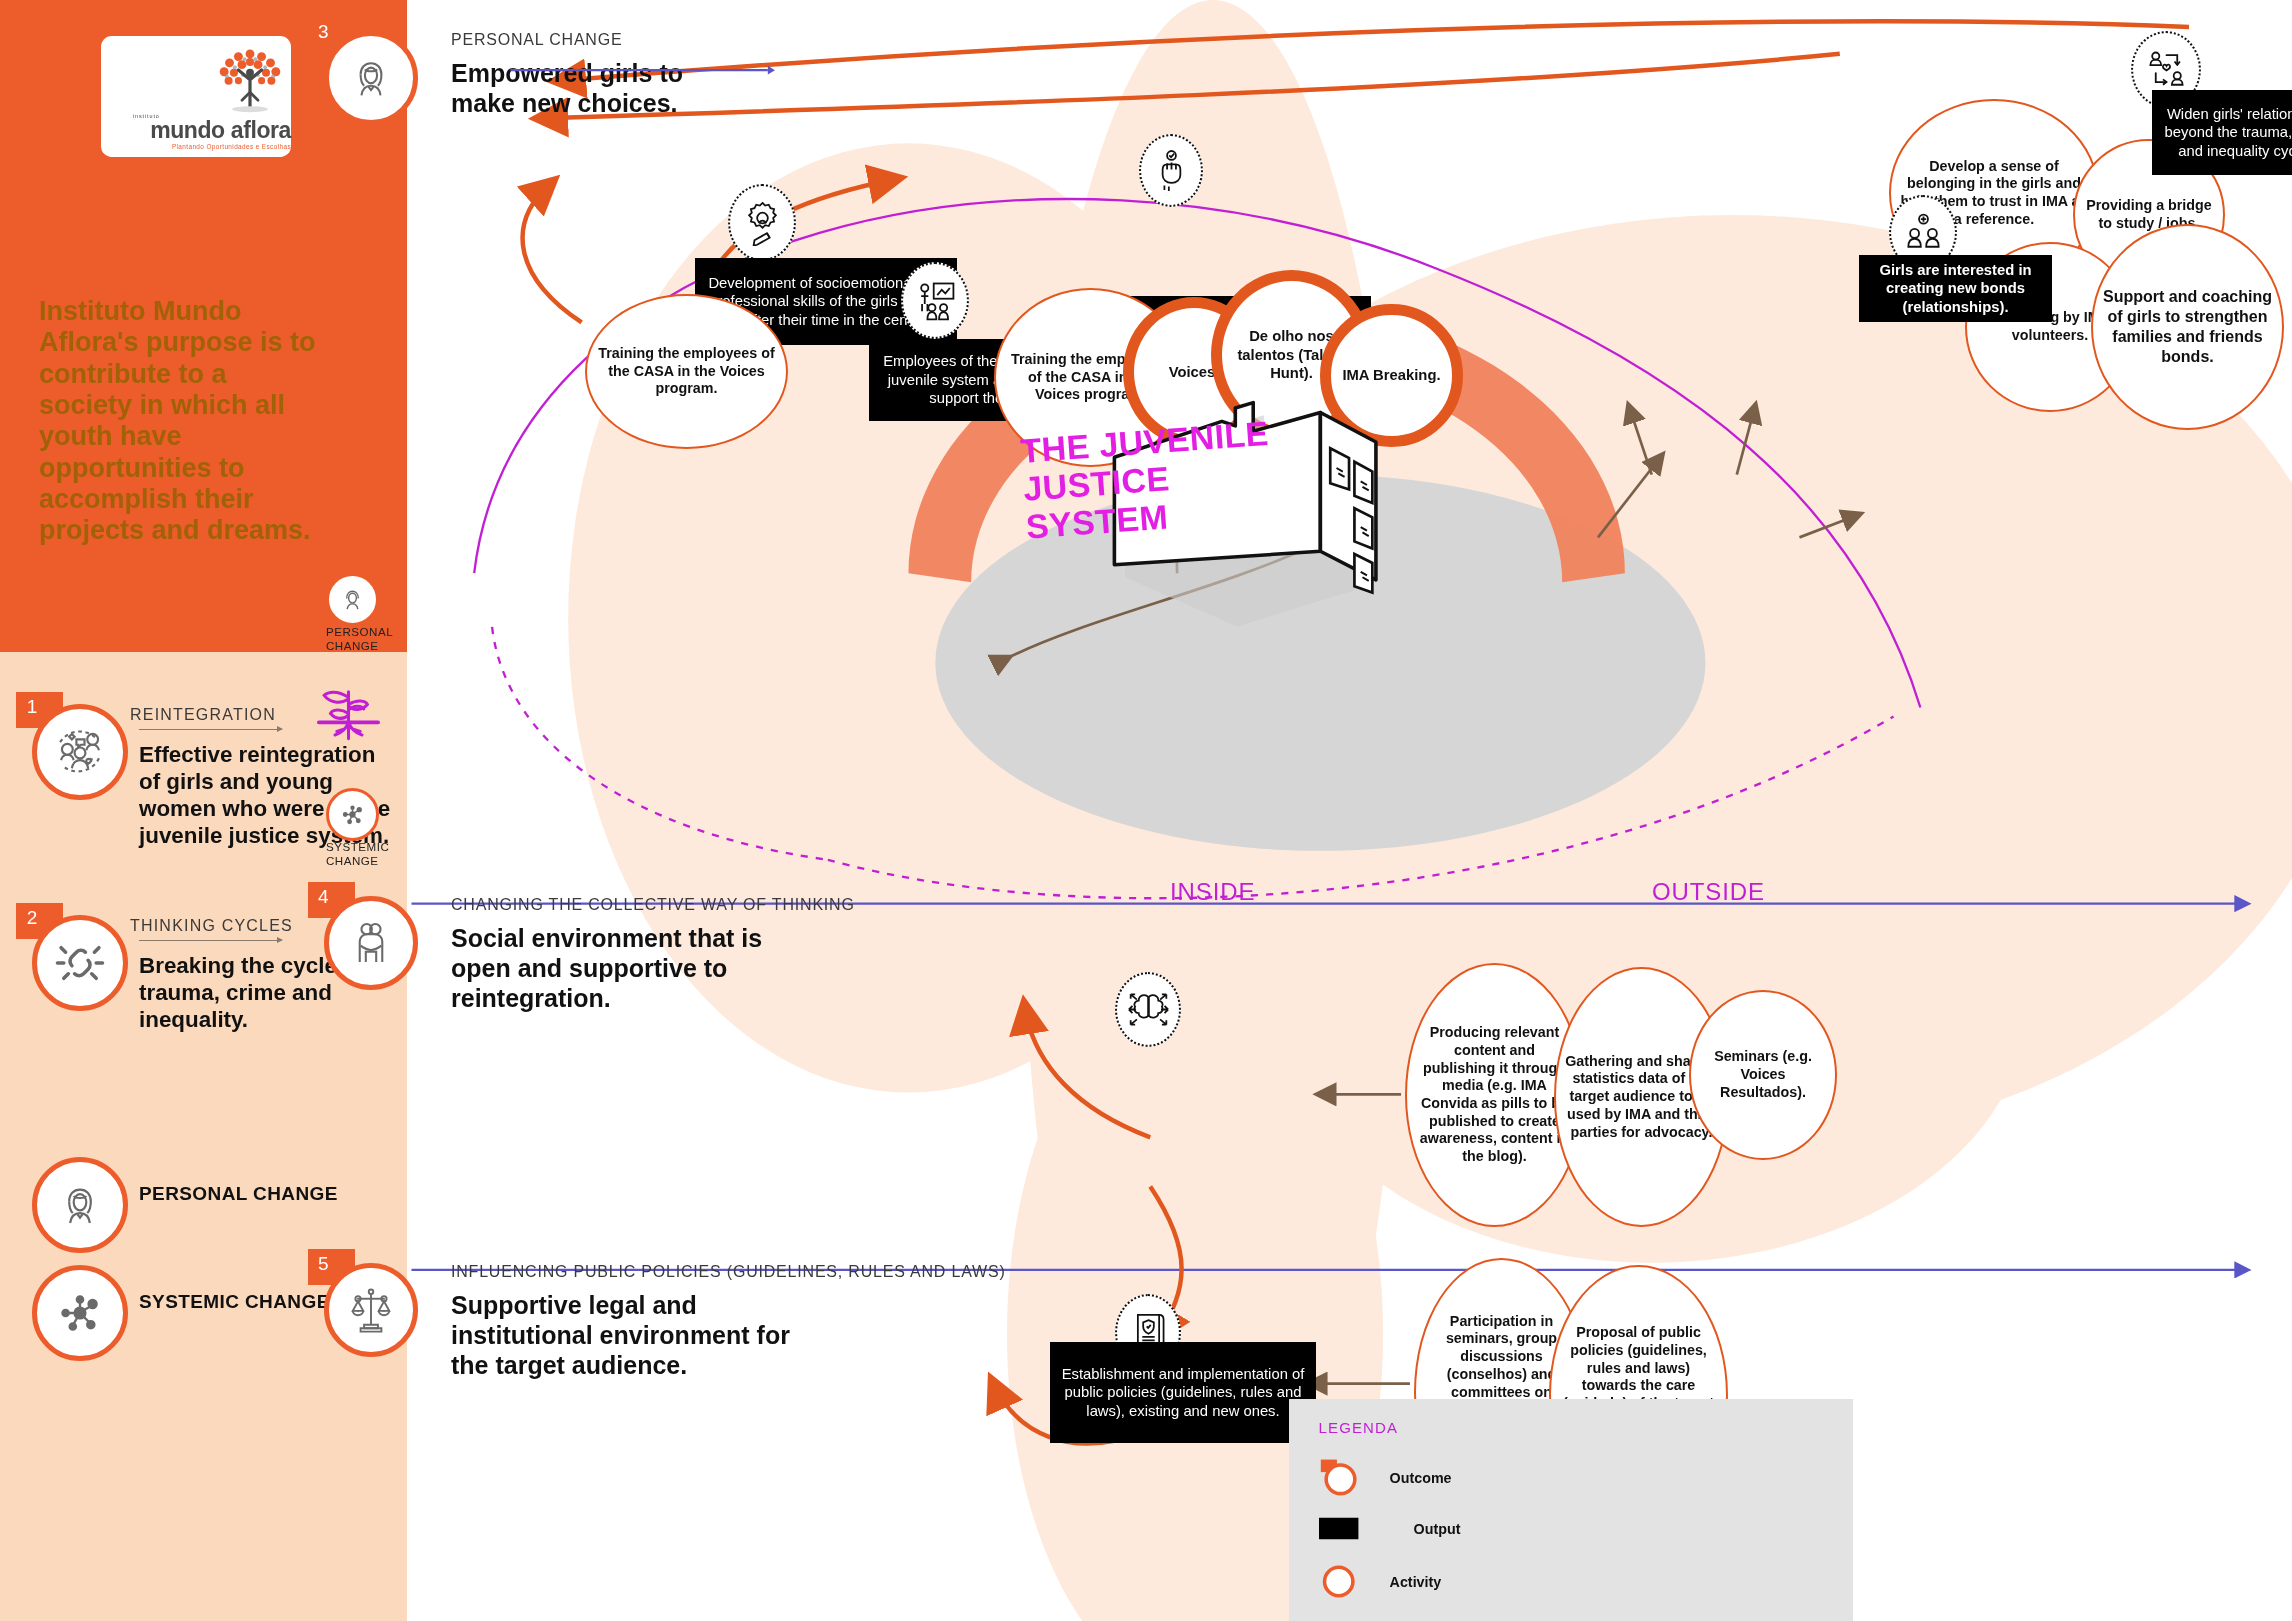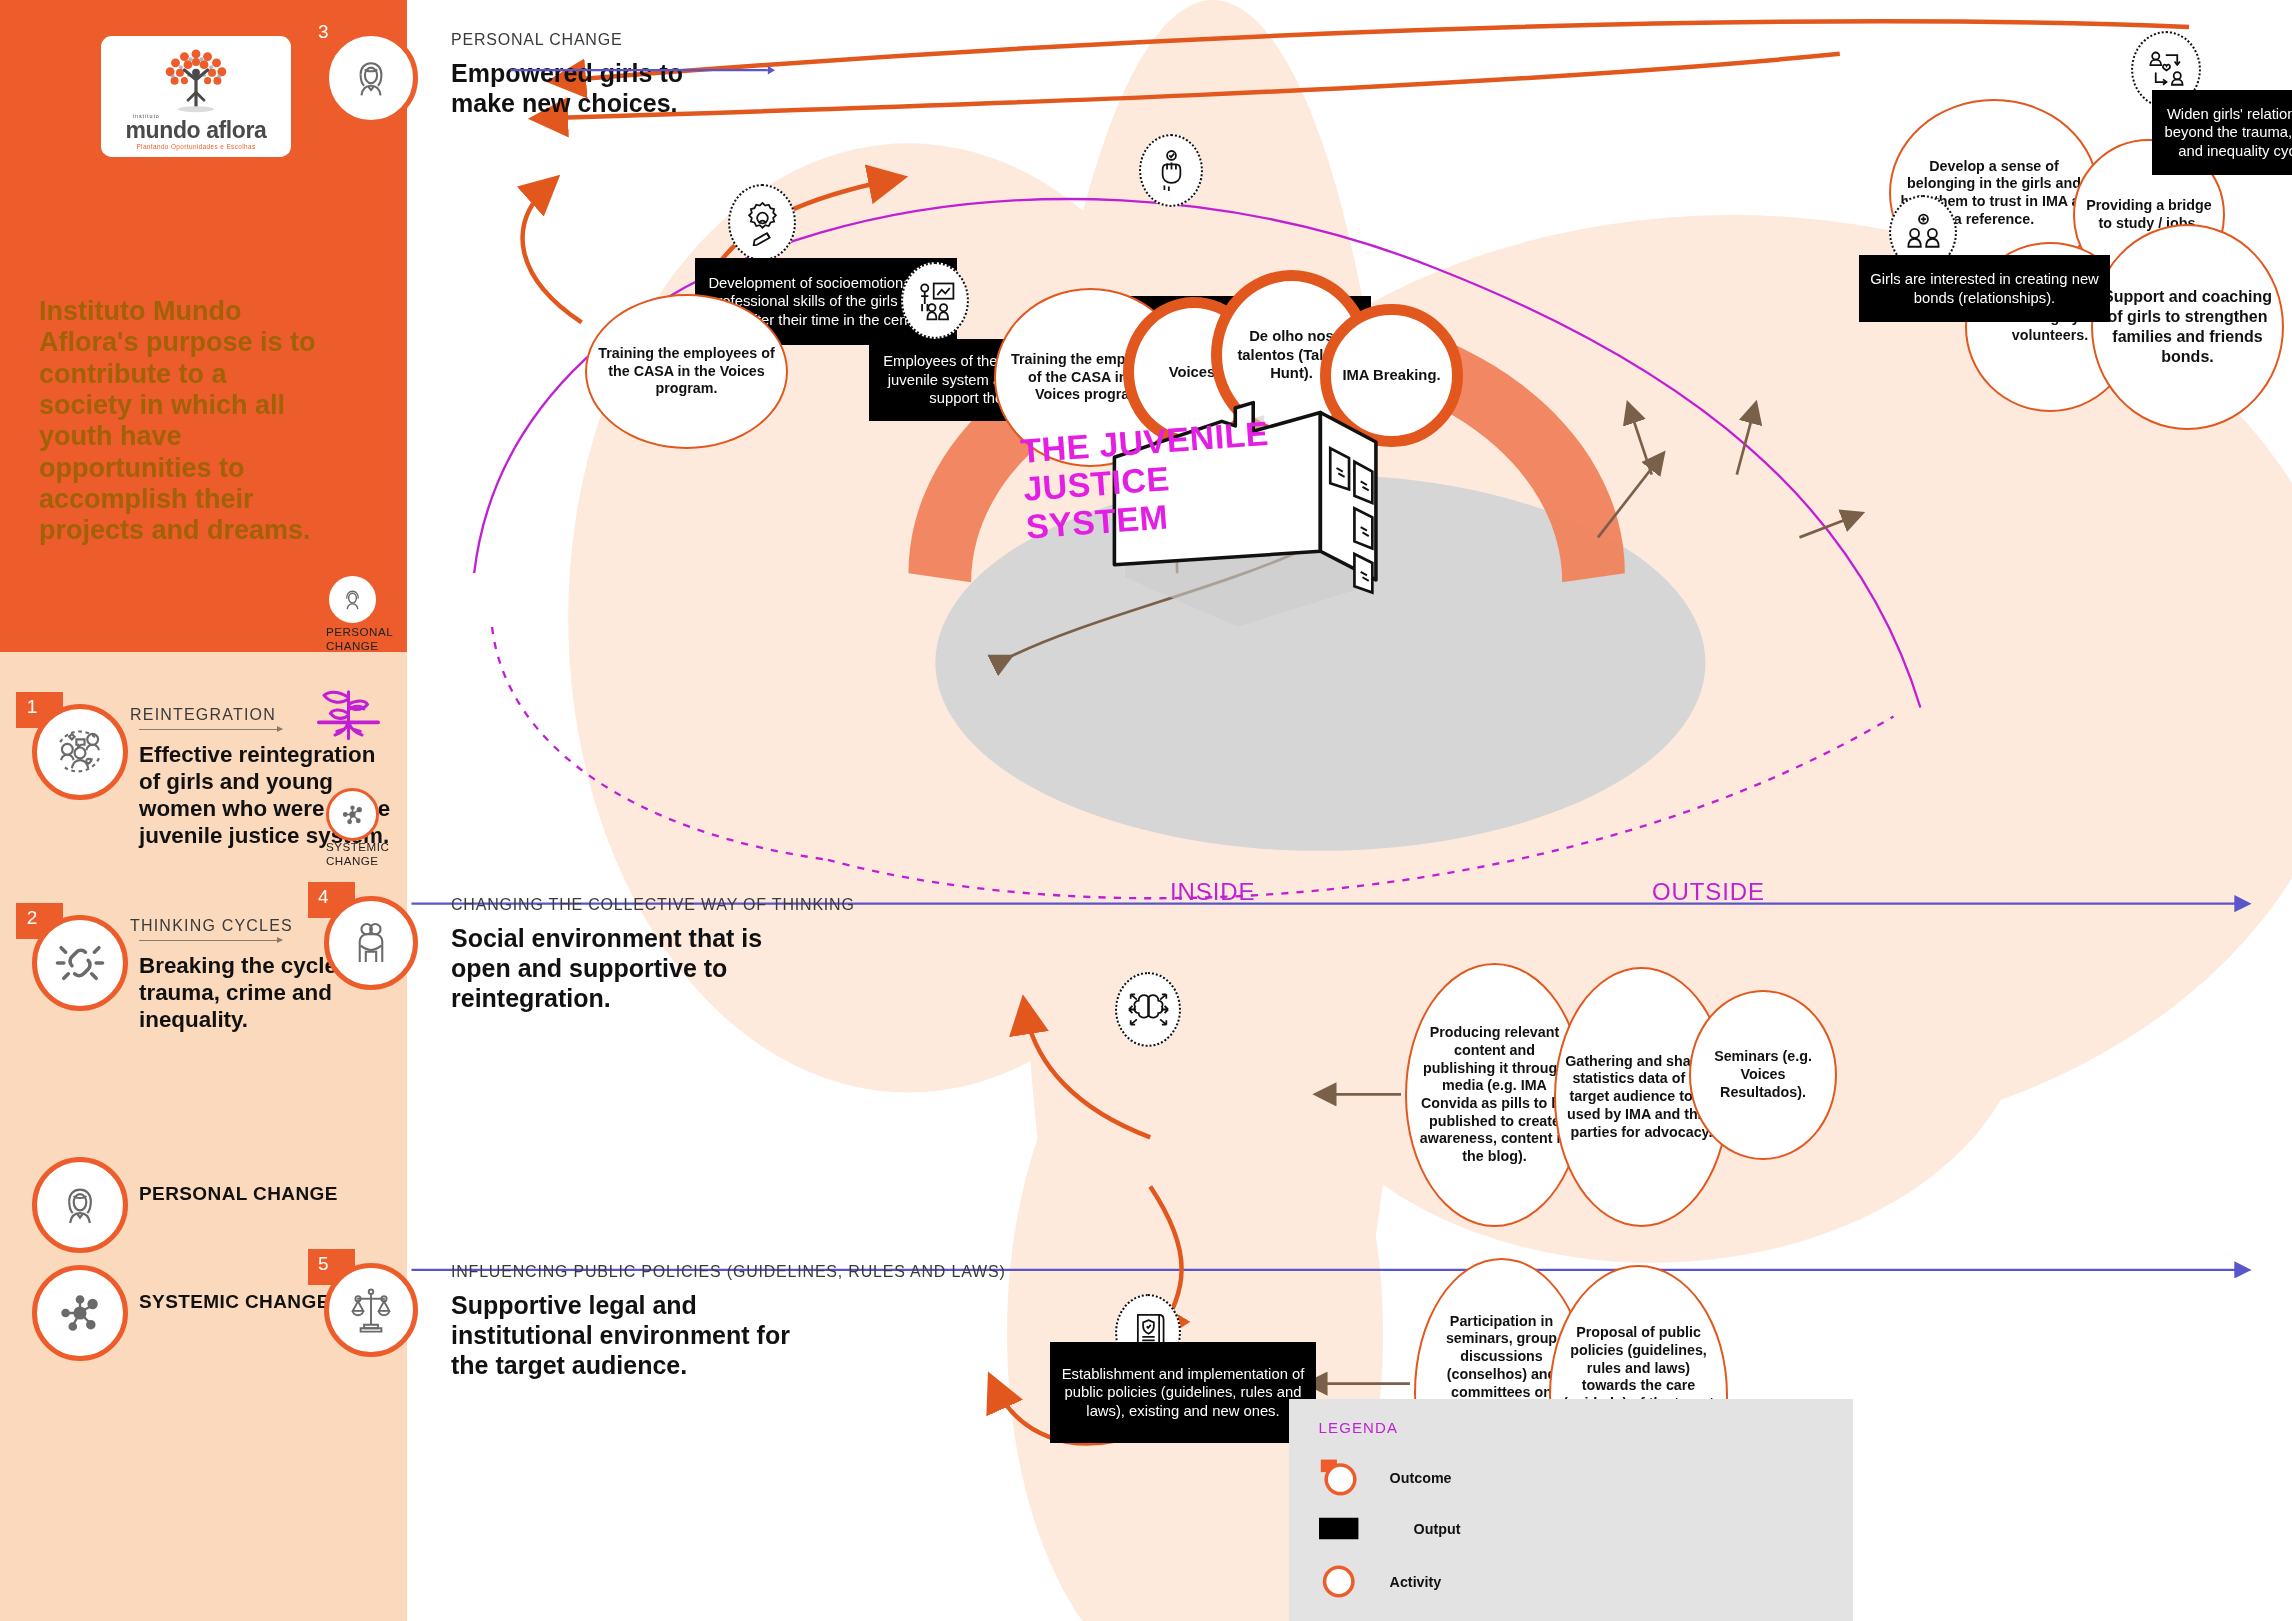--- a/index.html
+++ b/index.html
@@ -5,21 +5,21 @@
   html,body{margin:0;padding:0;background:#fff;}
   body{width:2293px;height:1621px;position:relative;overflow:hidden;
        font-family:"Liberation Sans",sans-serif;color:#111;}
 
   
   #sidebar{position:absolute;left:0;top:0;width:407px;height:1621px;}
   #sidebar-top{position:absolute;left:0;top:0;width:407px;height:652px;background:#ED5C2B;}
   #sidebar-bottom{position:absolute;left:0;top:652px;width:407px;height:969px;background:#FBD9BD;}
 
   #logo-card{position:absolute;left:101px;top:36px;width:190px;height:121px;background:#fff;border-radius:10.7px;
-             display:flex;flex-direction:column;align-items:center;justify-content:center;}
+             display:flex;flex-direction:column;align-items:flex-end;justify-content:center;}
   #logo-tree{width:82px;height:70px;}
   .logo-word{font-size:23px;font-weight:bold;color:#4a4a4a;letter-spacing:-0.4px;line-height:1;}
   .logo-sub{font-size:6.4px;color:#ED5C2B;letter-spacing:0.4px;margin-top:1.8px;}
   .logo-micro{font-size:5.4px;color:#4a4a4a;letter-spacing:0.9px;align-self:flex-start;margin-left:32px;}
 
   #purpose{position:absolute;left:39px;top:296px;width:287px;color:#a16207;font-size:27px;font-weight:bold;line-height:1.16;}
 
   .side-item{position:absolute;left:0;width:407px;}
   .side-badge{position:absolute;left:16px;top:-12.5px;width:47px;height:36px;background:#ED5C2B;color:#fff;
               font-size:19px;padding-left:10.7px;box-sizing:border-box;line-height:30px;z-index:1;}
@@ -378,21 +378,21 @@
   <div class="node dot-icon" style="left:1482px;top:195px;width:68px;height:75px;">
     <svg width="41" height="41" viewBox="0 0 46 46" fill="none" stroke="#111" stroke-width="2">
       <circle cx="23" cy="8" r="5"></circle>
         <path d="M23 5v6M20 8h6"></path>
       <circle cx="13" cy="24" r="5"></circle>
         <path d="M6 39c0-6 3-9 7-9s7 3 7 9z"></path>
       <circle cx="33" cy="24" r="5"></circle>
         <path d="M26 39c0-6 3-9 7-9s7 3 7 9z"></path>
     </svg>
   </div>
-  <div class="node blackbox" style="left:1452px;top:255px;width:251px;height:67px;">Girls are interested in creating new bonds (relationships).</div>
+  <div class="node blackbox" style="left:1452px;top:255px;width:193px;height:67px;font-weight:bold;">Girls are interested in creating new bonds (relationships).</div>
 
   <div class="node ellipse thick" style="left:587px;top:288px;width:193px;height:179px;font-size:14.3px;border-width:2.7px;">Training the employees of the CASA in the Voices program.</div>
   <div class="node ellipse thick" style="left:716px;top:297px;width:142px;height:150px;">Voices.</div>
   <div class="node ellipse thick" style="left:804px;top:270px;width:161px;height:170px;">De olho nos talentos (Talent Hunt).</div>
   <div class="node ellipse thick" style="left:913px;top:304px;width:143px;height:143px;">IMA Breaking.</div>
 
   <svg id="bldg" viewBox="0 0 460 300">
     <polygon points="140,95 260,55 275,60 275,40 295,34 295,66 370,45 410,72 410,225 265,270 140,215" fill="#ccc" opacity="0.6" transform="translate(12,14)"></polygon>
     <polygon points="140,95 260,55 275,60 275,40 295,34 295,66 370,45 370,200 140,215" fill="#fff" stroke="#111" stroke-width="4" stroke-linejoin="round"></polygon>
     <polygon points="370,45 432,78 432,232 370,200" fill="#fff" stroke="#111" stroke-width="4" stroke-linejoin="round"></polygon>

